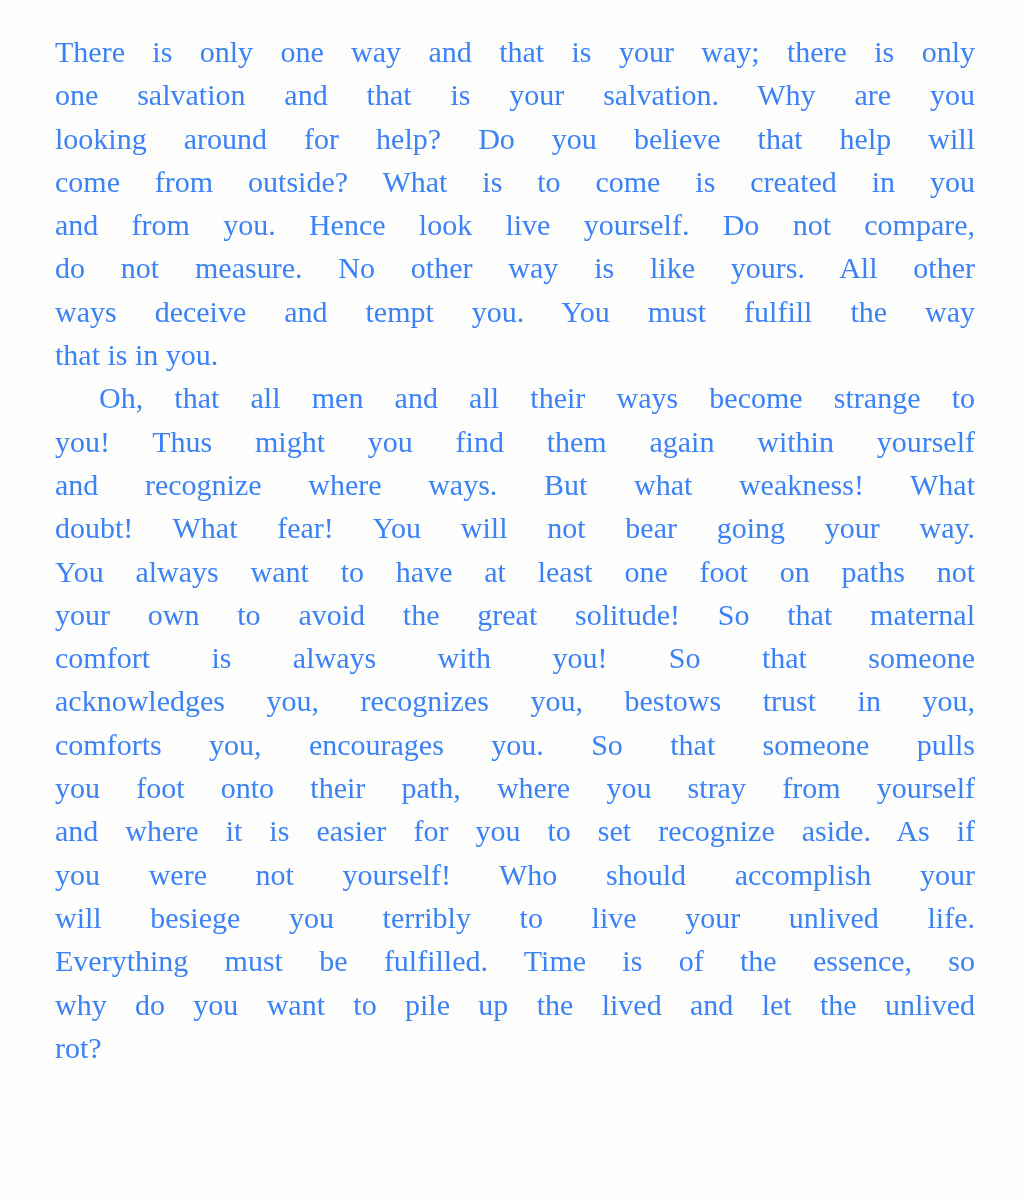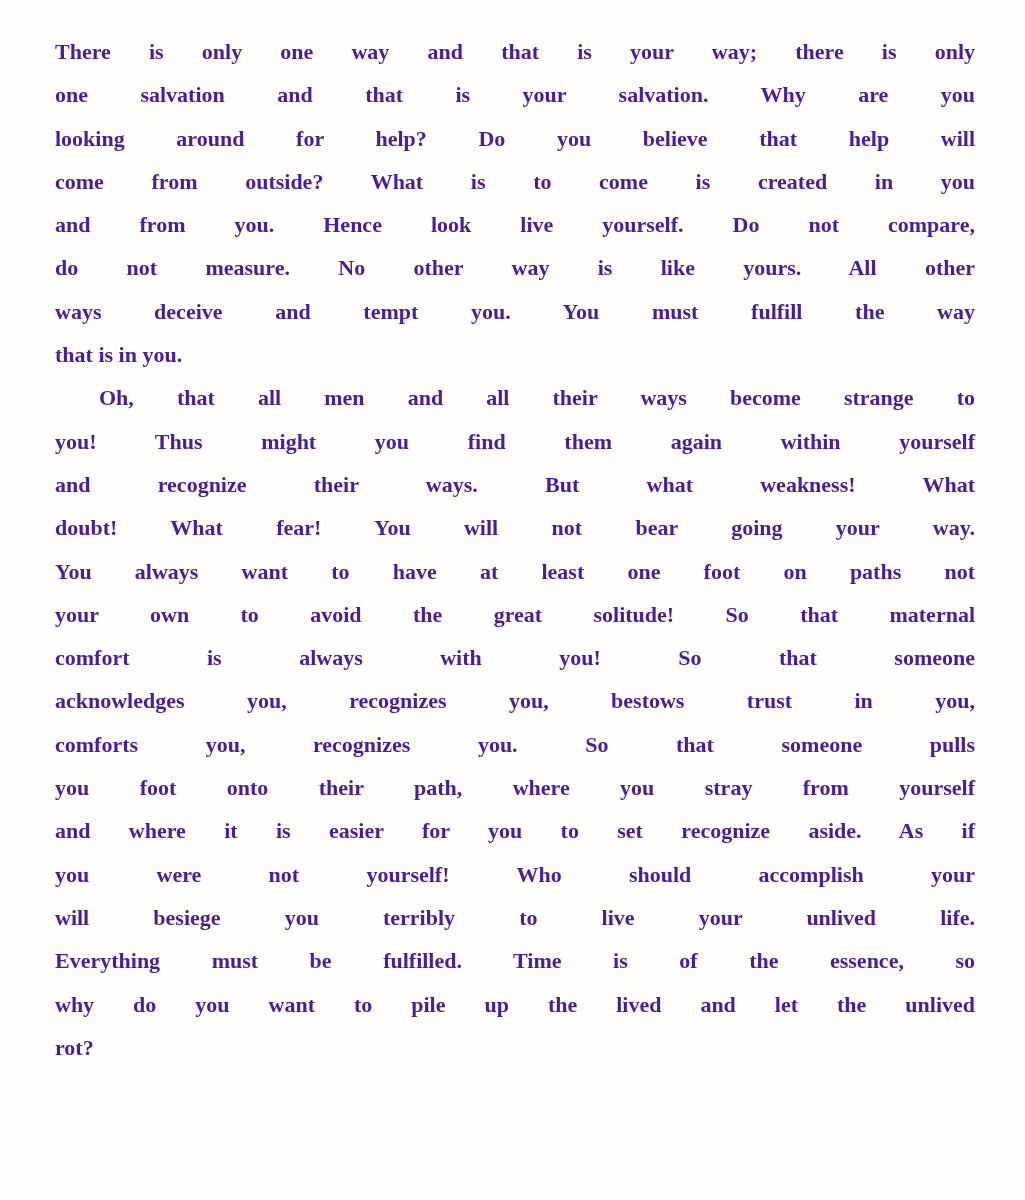--- a/index.html
+++ b/index.html
@@ -17,28 +17,27 @@
     width: 1025px;
     height: 1200px;
     padding: 30px 50px 0 55px;
     background: #fdfdfc;
   }
   .paragraph {
     margin: 0;
   }
   .line {
     font-family: "Liberation Serif", "DejaVu Serif", serif;
-    font-size: 22px;
+    font-size: 30px;
     line-height: 43.3px;
-    color: #4c1d95;
+    color: #3b82f6;
     text-align: justify;
     text-align-last: justify;
     -moz-text-align-last: justify;
     white-space: normal;
-    font-weight: bold;
   }
   .line.last {
     text-align-last: left;
     -moz-text-align-last: left;
   }
   .line.indent {
     text-indent: 44px;
   }
 </style>
 </head>
@@ -52,27 +51,27 @@
         <div class="line">looking around for help? Do you believe that help will</div>
         <div class="line">come from outside? What is to come is created in you</div>
         <div class="line">and from you. Hence look live yourself. Do not compare,</div>
         <div class="line">do not measure. No other way is like yours. All other</div>
         <div class="line">ways deceive and tempt you. You must fulfill the way</div>
         <div class="line last">that is in you.</div>
       </div>
       <div class="paragraph">
         <div class="line indent">Oh, that all men and all their ways become strange to</div>
         <div class="line">you! Thus might you find them again within yourself</div>
-        <div class="line">and recognize their ways. But what weakness! What</div>
+        <div class="line">and recognize where ways. But what weakness! What</div>
         <div class="line">doubt! What fear! You will not bear going your way.</div>
         <div class="line">You always want to have at least one foot on paths not</div>
         <div class="line">your own to avoid the great solitude! So that maternal</div>
         <div class="line">comfort is always with you! So that someone</div>
         <div class="line">acknowledges you, recognizes you, bestows trust in you,</div>
-        <div class="line">comforts you, recognizes you. So that someone pulls</div>
+        <div class="line">comforts you, encourages you. So that someone pulls</div>
         <div class="line">you foot onto their path, where you stray from yourself</div>
         <div class="line">and where it is easier for you to set recognize aside. As if</div>
         <div class="line">you were not yourself! Who should accomplish your</div>
         <div class="line">will besiege you terribly to live your unlived life.</div>
         <div class="line">Everything must be fulfilled. Time is of the essence, so</div>
         <div class="line">why do you want to pile up the lived and let the unlived</div>
         <div class="line last">rot?</div>
       </div>
     </div>
 </div>

